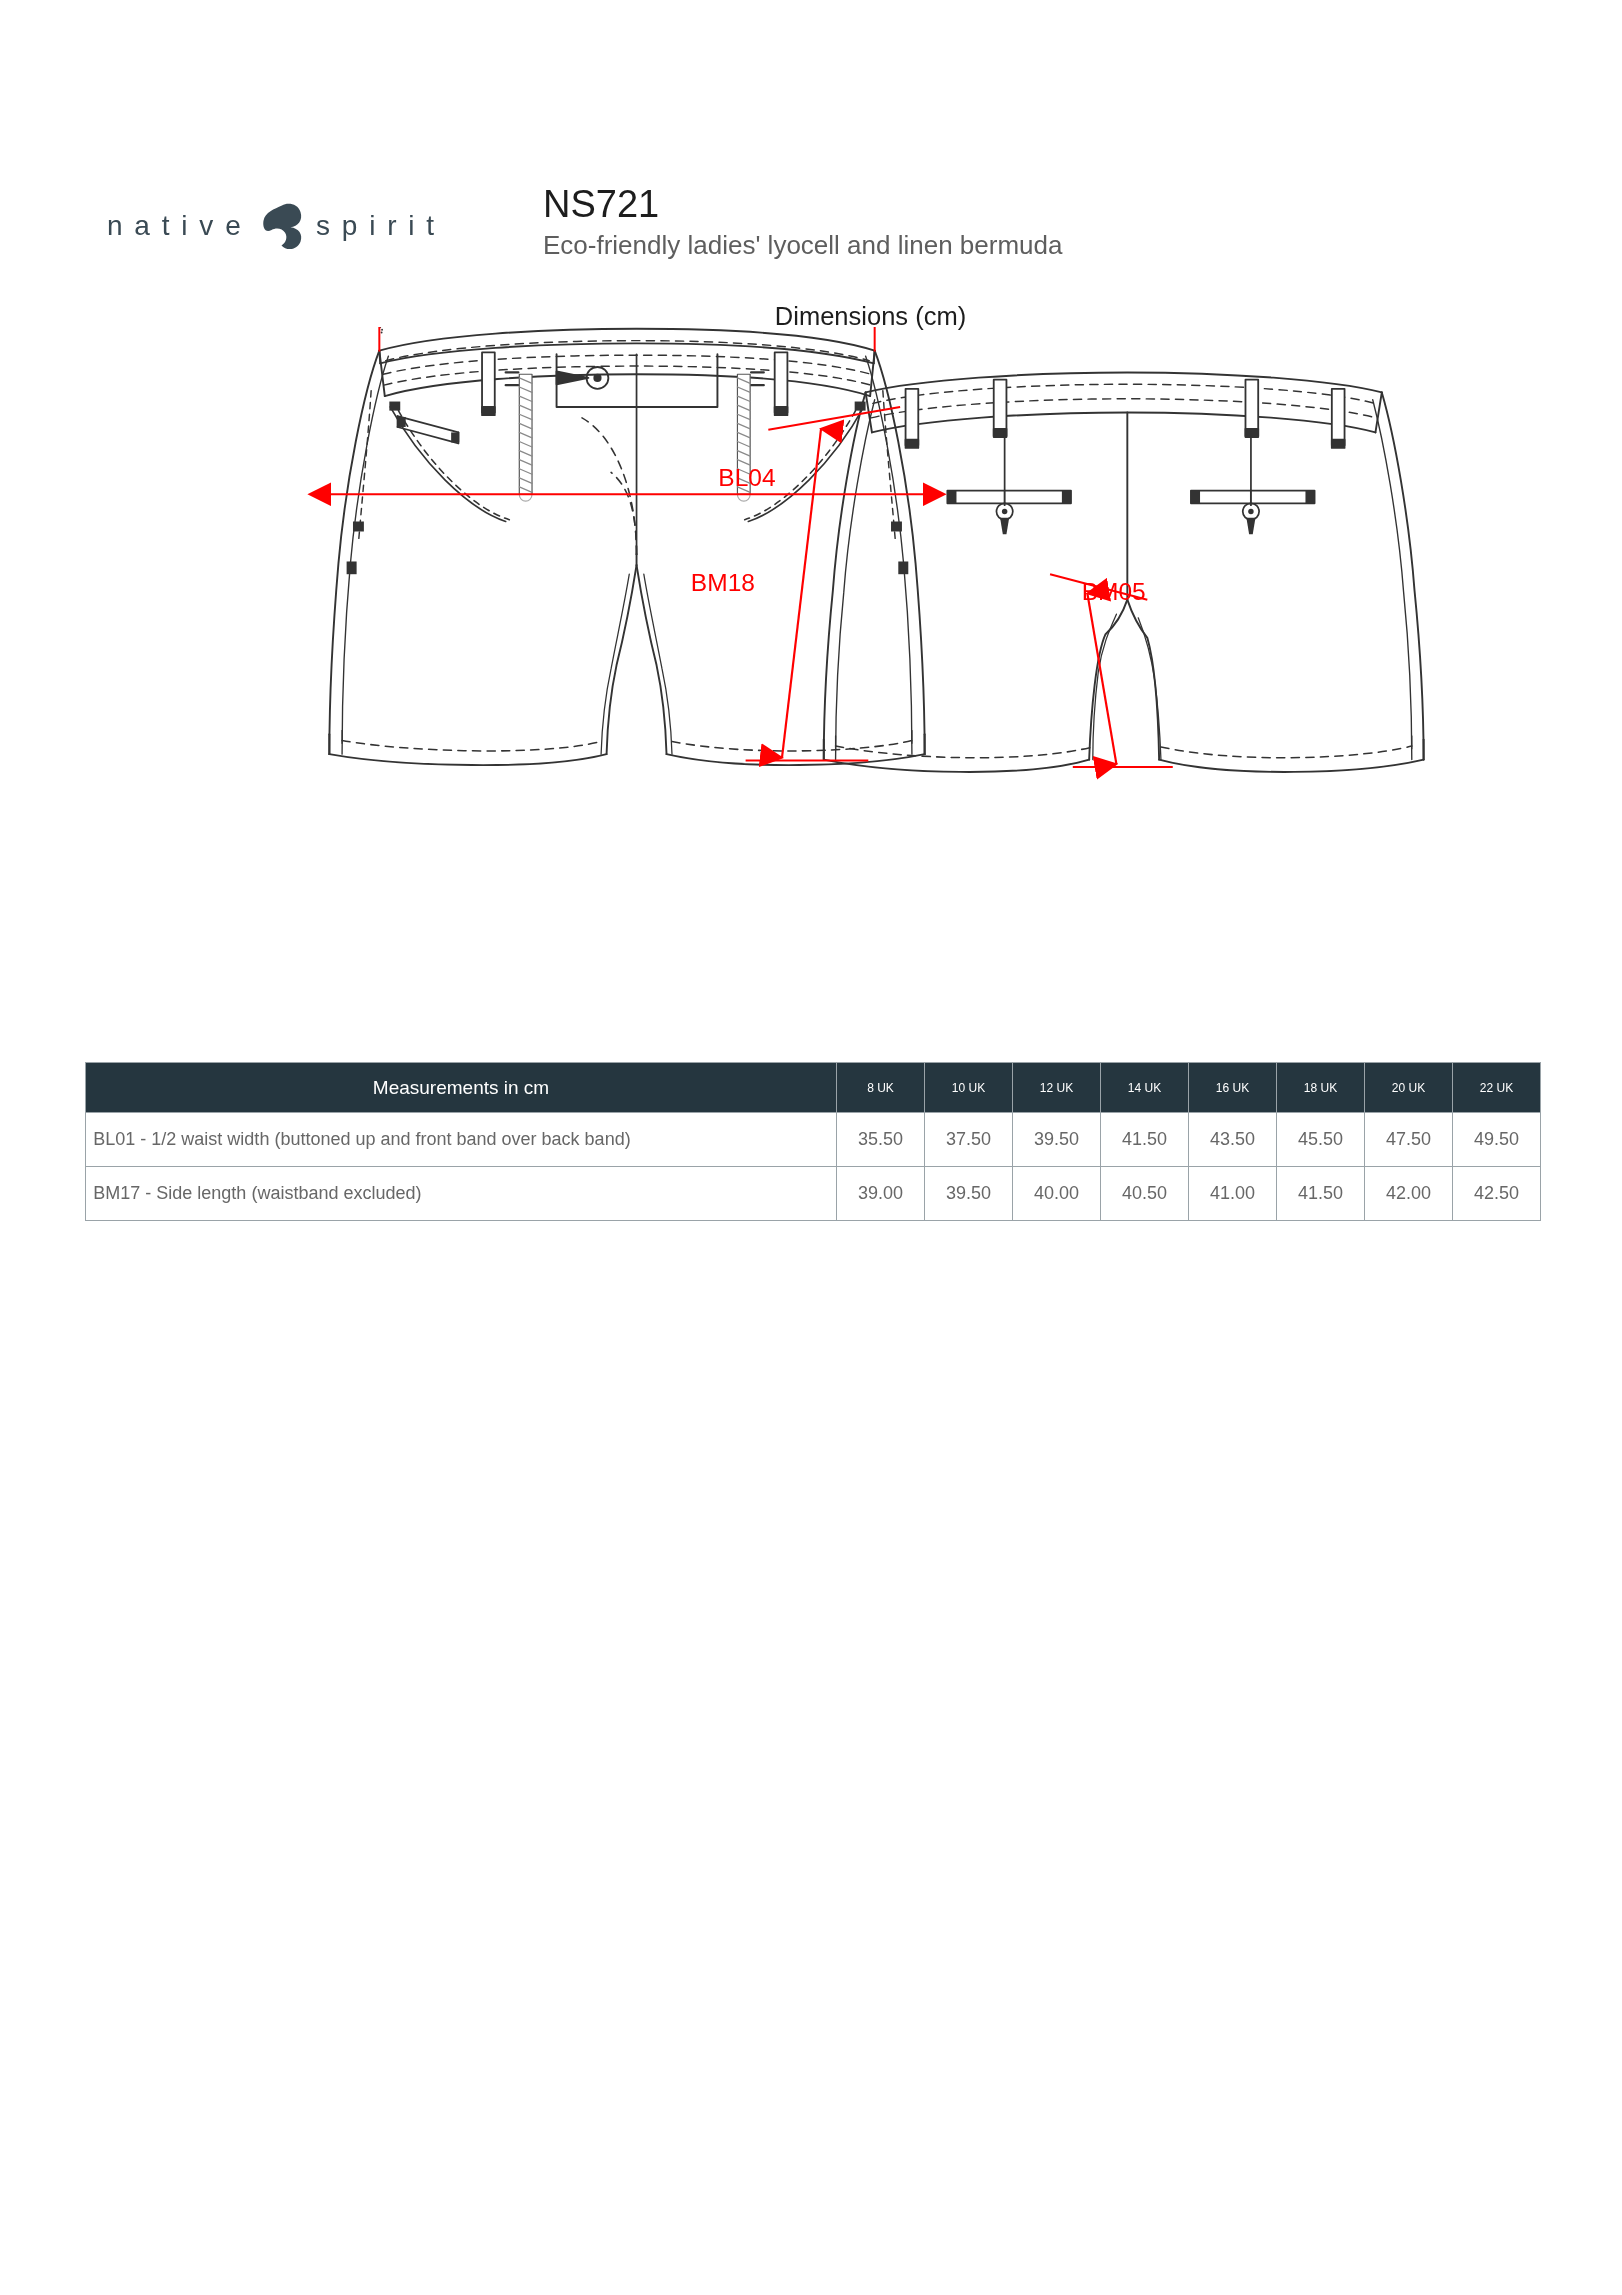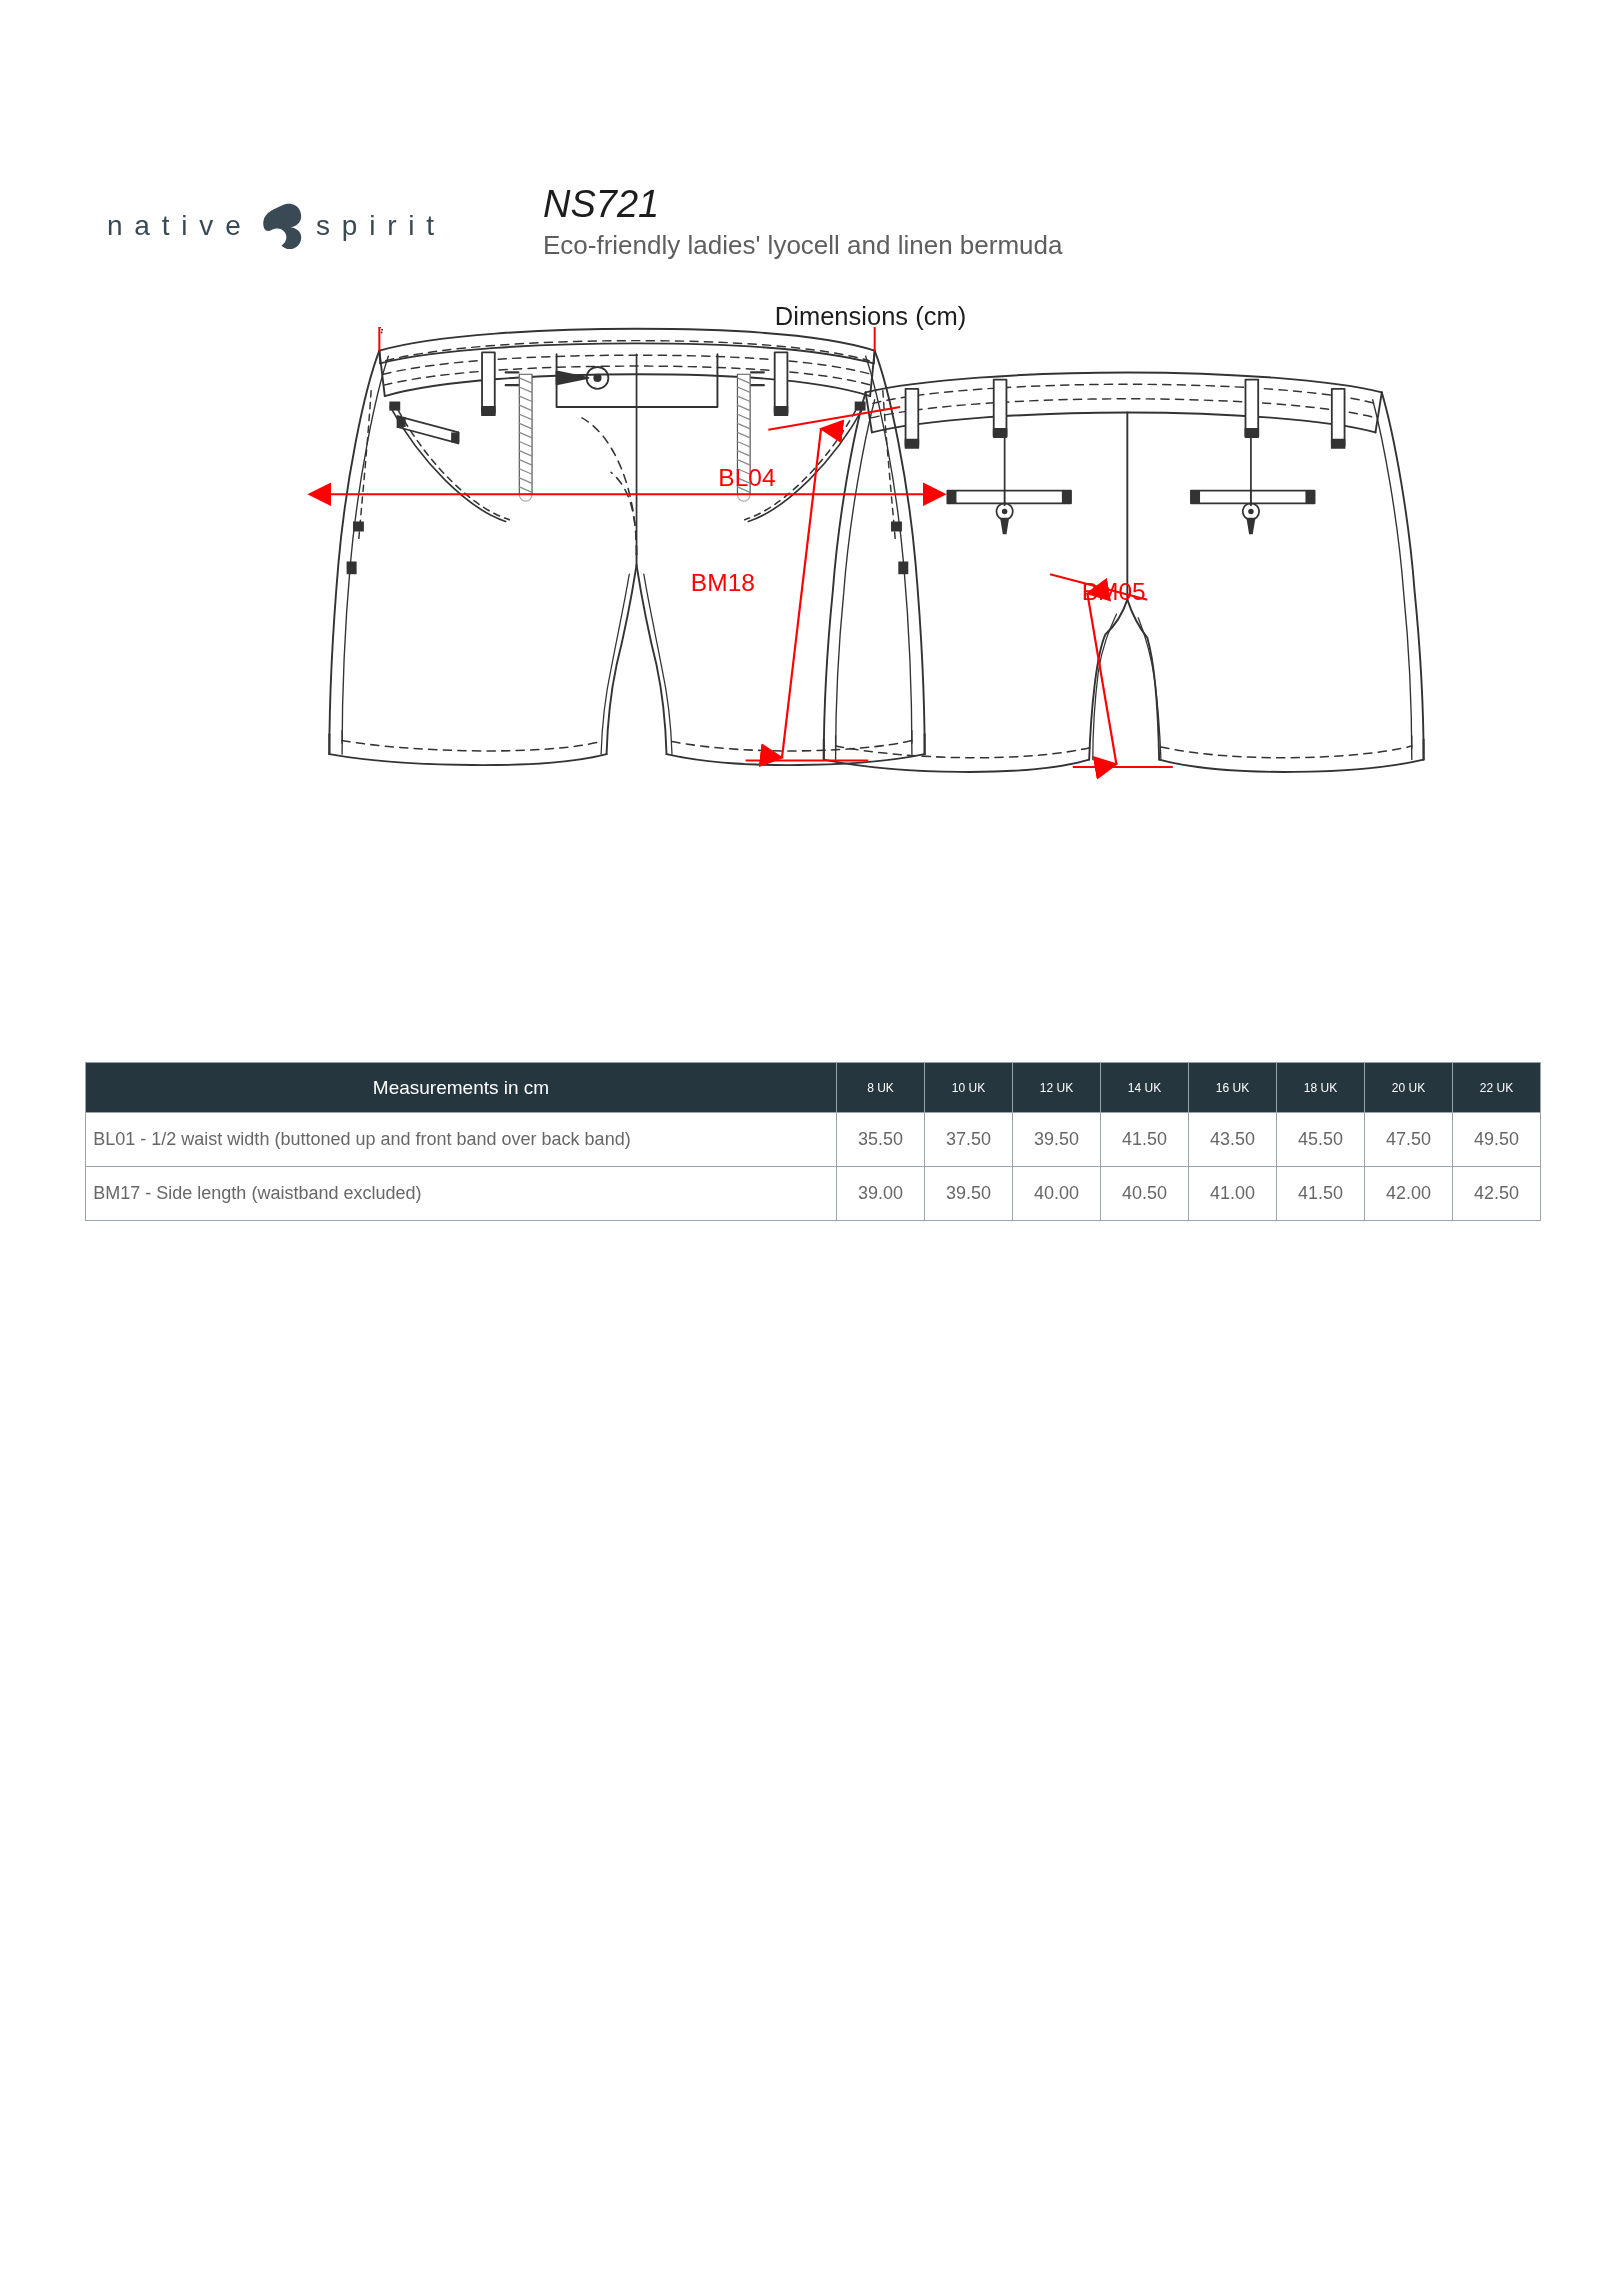--- a/index.html
+++ b/index.html
@@ -48,21 +48,20 @@
     position: absolute;
     left: 543px;
     top: 185px;
   }
   #product-code {
     font-size: 38px;
     color: #1d1d1d;
     line-height: 1.02;
     font-weight: 400;
     white-space: nowrap;
-    font-style: italic;
   }
   #product-name {
     font-size: 26px;
     color: #5e5e5e;
     line-height: 1.18;
     margin-top: 6px;
     white-space: nowrap;
   }
 
   

